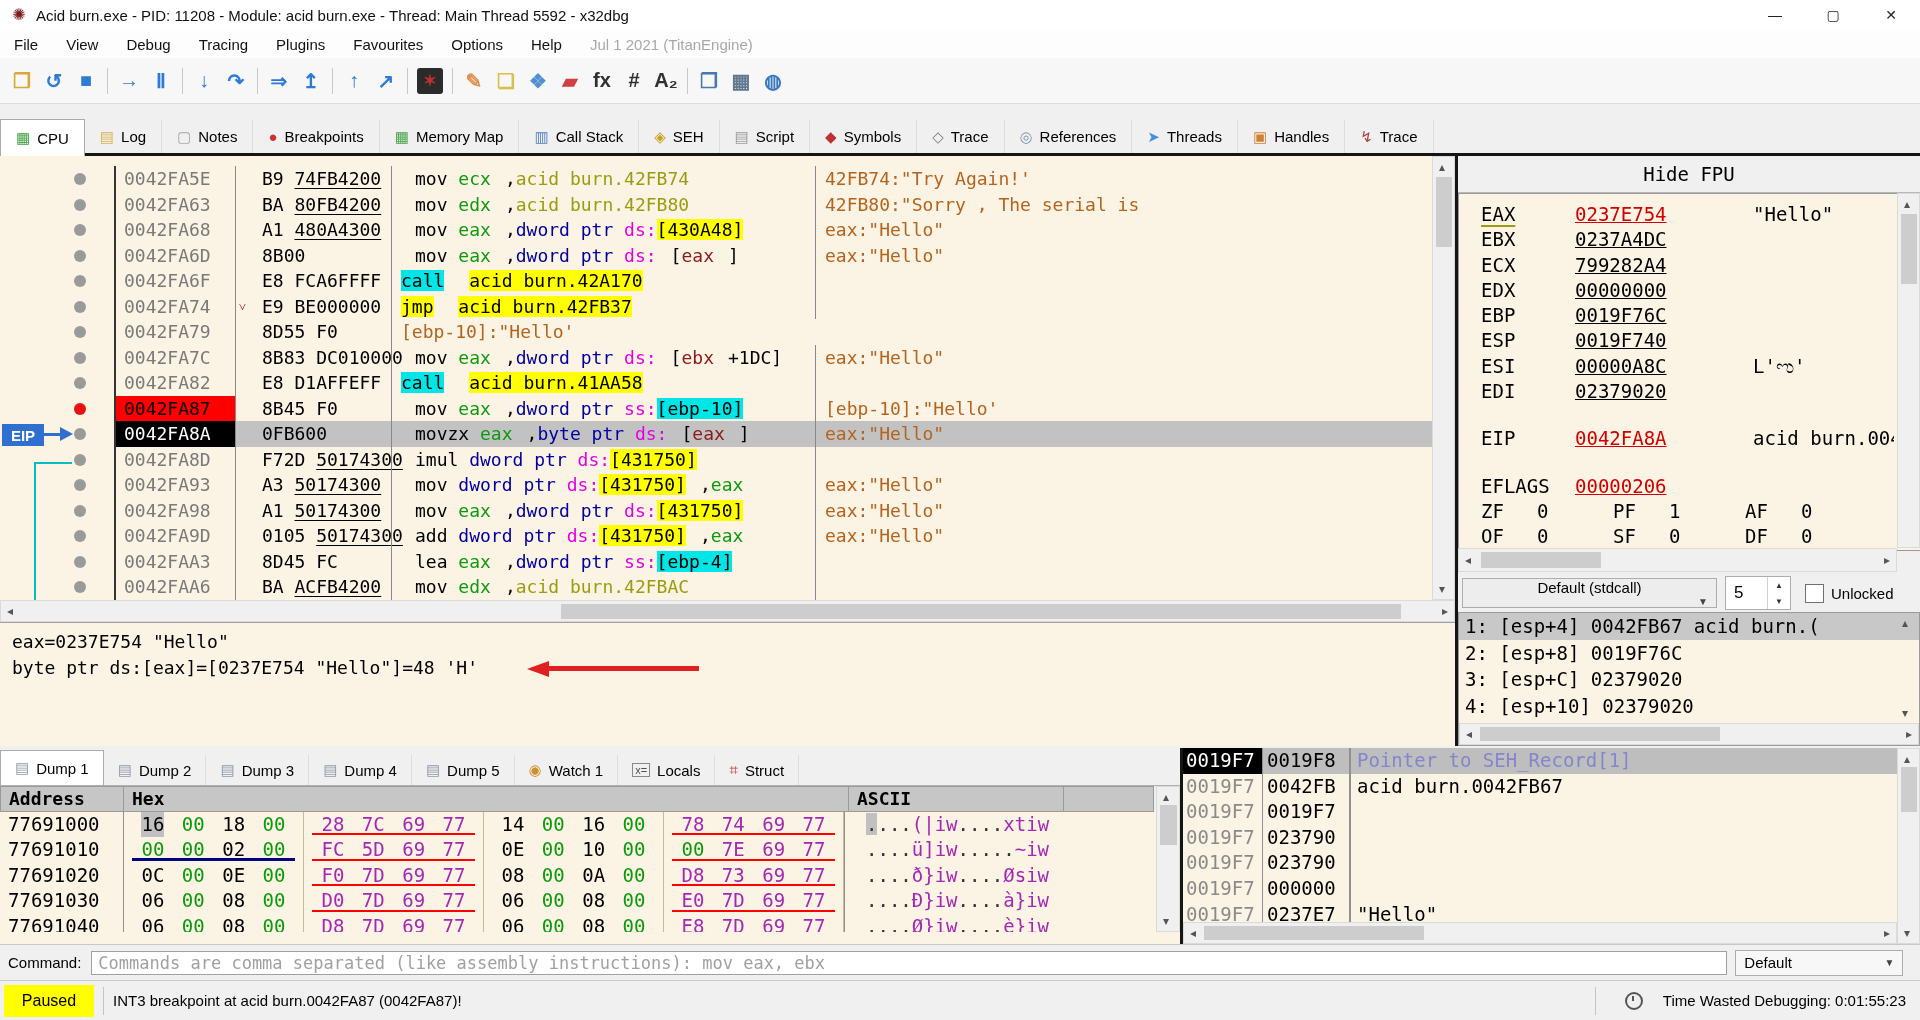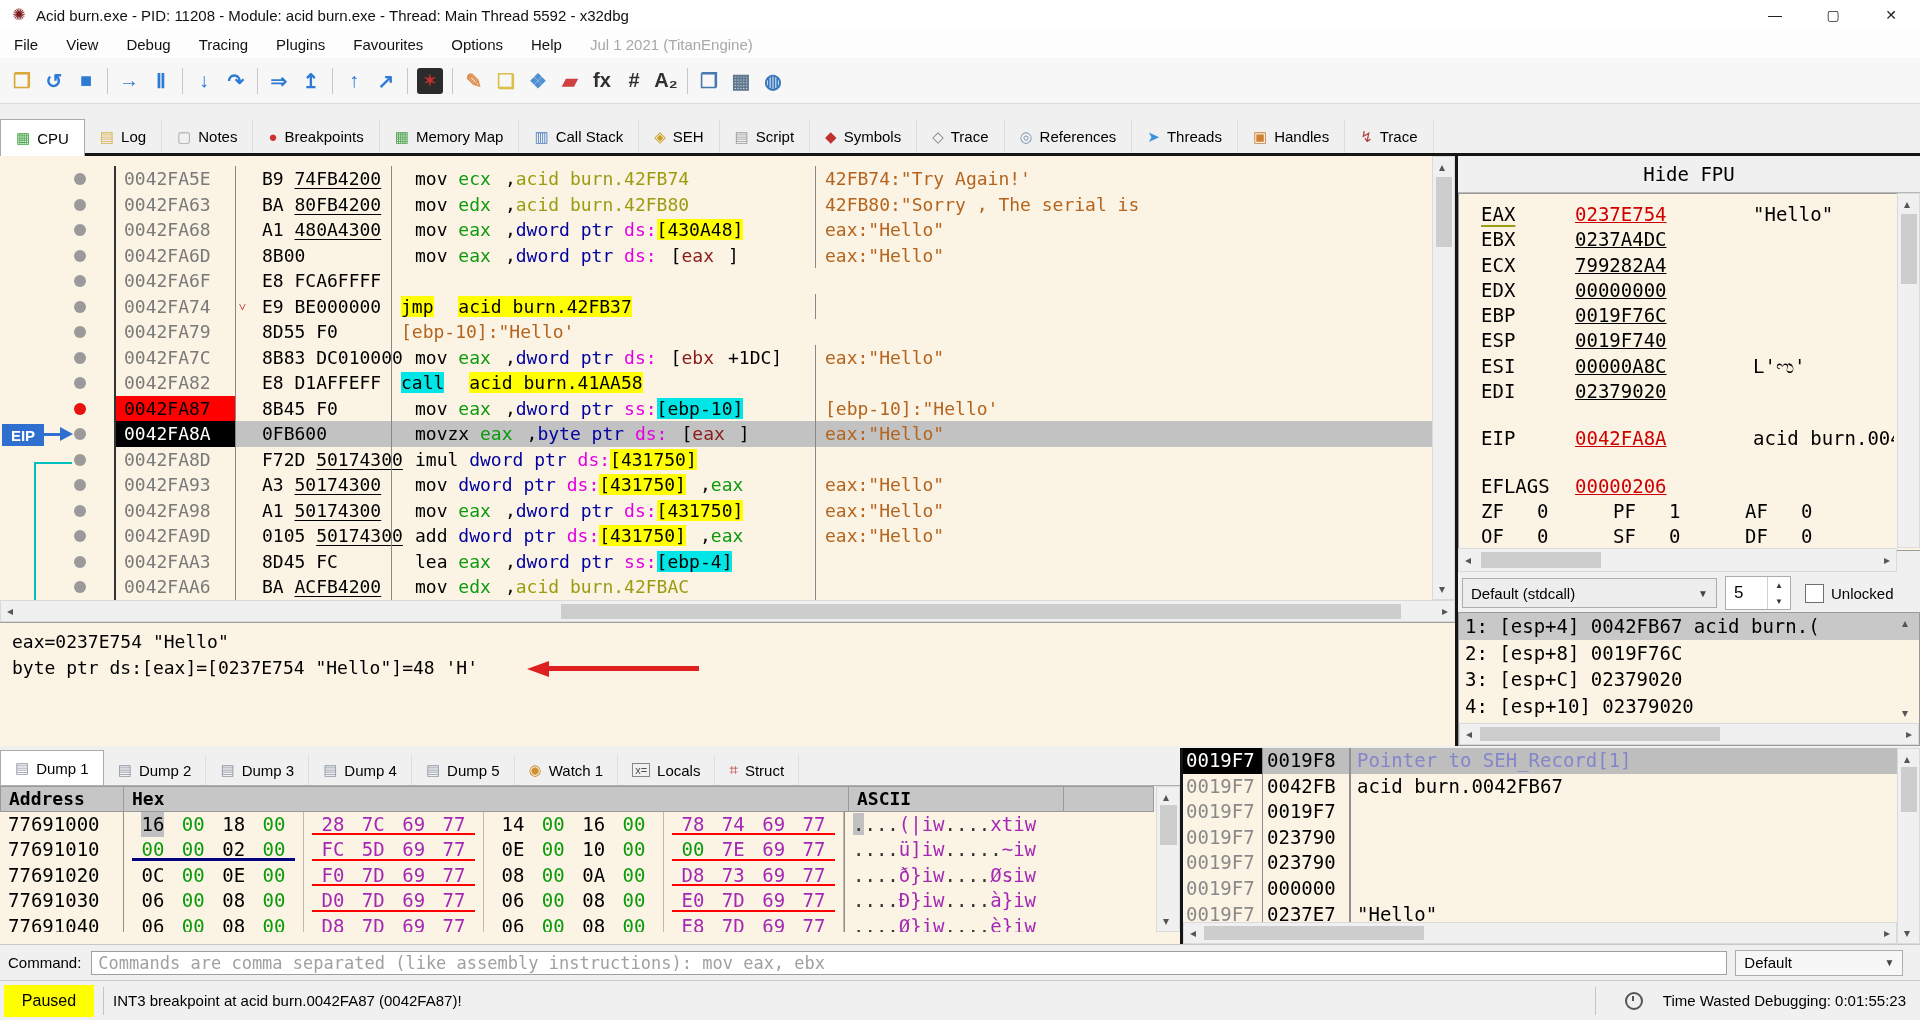--- a/index.html
+++ b/index.html
@@ -71,21 +71,21 @@
   .rname.ul{text-decoration:underline;text-decoration-color:#9C9C10;text-decoration-thickness:2px;text-underline-offset:4px;}
   .rval{width:178px;flex:none;text-decoration:underline;}
   .rval.chg{color:#D00000;}
   .rextra{flex:1;overflow:hidden;white-space:pre;}
   .rspacer{height:22px;}
   .flagcell{display:inline-block;width:56px;}
   .flagval{display:inline-block;width:76px;}
   .reg-vscroll{left:1897px;top:193px;width:23px;height:355px;}
   .reg-hscroll{left:1458px;top:548px;width:439px;height:24px;}
   .convrow{position:absolute;left:1458px;top:574px;width:462px;height:38px;display:flex;align-items:center;}
-  .combo{width:255px;height:30px;background:#EDEDED;border:1px solid #ADADAD;display:flex;align-items:center;font-size:15px;padding:0 8px;box-sizing:border-box;margin-left:4px;}
+  .combo{width:255px;height:30px;background:#EDEDED;border:1px solid #ADADAD;display:flex;align-items:center;font-size:15px;padding:0 8px;box-sizing:border-box;margin-left:4px;flex-direction:column;}
   .combo .caret{margin-left:auto;font-size:10px;color:#444;}
   .spinner{width:64px;height:32px;background:#FFF;border:1px solid #ADADAD;margin-left:8px;display:flex;}
   .spinval{flex:1;display:flex;align-items:center;padding-left:8px;font-size:17px;}
   .spinbtns{width:22px;display:flex;flex-direction:column;border-left:1px solid #D0D0D0;}
   .spinbtns div{flex:1;display:flex;align-items:center;justify-content:center;font-size:8px;color:#333;}
   .chk{width:17px;height:17px;background:#FFF;border:1px solid #707070;margin-left:14px;}
   .chklbl{font-size:15px;margin-left:7px;}
   .argspanel{position:absolute;left:1458px;top:612px;width:462px;height:134px;background:#FBF3E3;border:1px solid #9a9a9a;box-sizing:border-box;overflow:hidden;}
   .argrow{height:26.5px;font-size:19px;line-height:26.5px;white-space:pre;padding-left:6px;}
   .argrow.sel{background:#C8C8C8;}
@@ -100,21 +100,21 @@
   .hcell{background:#C6C6C6;border:1px solid #9a9a9a;border-left:none;box-sizing:border-box;font-size:18px;font-weight:bold;padding-left:8px;line-height:24px;font-family:"DejaVu Sans Mono",monospace;}
   .dumprows{position:absolute;left:0;top:812px;width:1180px;height:120px;background:#FBF3E3;overflow:hidden;}
   .dumprow{height:25.4px;display:flex;font-size:19px;line-height:25.4px;}
   .daddr{width:124px;flex:none;padding-left:8px;box-sizing:border-box;border-right:1px solid #909090;white-space:pre;}
   .dgroup{width:180px;flex:none;display:flex;justify-content:space-evenly;border-right:1px solid #C8B89C;position:relative;box-sizing:border-box;}
   .dgroup.ur::after{content:"";position:absolute;left:8px;right:8px;bottom:2px;height:2px;background:#FF0000;}
   .dgroup.un::after{content:"";position:absolute;left:8px;right:8px;bottom:2px;height:3px;background:#000080;}
   .dbyte{white-space:pre;}
   .b-b{color:#000;} .b-g{color:#0A9A0A;} .b-p{color:#A428B4;}
   .bsel{background:#C0C0C0;}
-  .dascii{width:190px;flex:none;padding-left:8px;border-left:1px solid #909090;white-space:pre;letter-spacing:0;}
+  .dascii{width:190px;flex:none;padding-left:21px;border-left:1px solid #909090;white-space:pre;letter-spacing:0;}
   .a-d{color:#333;} .a-p{color:#A428B4;}
   .dump-vscroll{left:1156px;top:786px;width:24px;height:146px;}
   .dumpfill{position:absolute;left:0;top:932px;width:1180px;height:12px;background:#FBF3E3;}
 
   
   .stackpanel{position:absolute;left:1180px;top:748px;width:740px;height:196px;background:#FBF3E3;border-left:3px solid #151515;box-sizing:border-box;overflow:hidden;}
   .srow{height:25.6px;display:flex;font-size:19px;line-height:25.6px;}
   .srow.sel{background:#BEBEBE;}
   .saddr{width:80px;flex:none;color:#8A8A8A;white-space:pre;overflow:hidden;border-right:1px solid #909090;box-sizing:border-box;padding-left:3px;}
   .saddr.act{background:#000;color:#FFF;}
@@ -296,20 +296,21 @@
           <div class="c-bytes"><span>8B00</span></div>
           <div class="c-instr"><span class="t-mn">mov </span><span class="t-reg">eax</span><span class="t-mn">,</span><span class="t-ptr">dword ptr </span><span class="t-seg">ds:</span><span class="t-mn">[</span><span class="t-memreg">eax</span><span class="t-mn">]</span></div>
           <div class="c-cmt">eax:"Hello"</div>
         </div>
         <div class="drow mono">
           <div class="c-gut">
             <span class="dot"></span>
           </div>
           <div class="c-addr">0042FA6F</div>
           <div class="c-bytes"><span>E8 FCA6FFFF</span></div>
+          <div class="c-instr"><span class="t-hlC">call</span><span class="t-mn"> </span><span class="t-hlY">acid burn.42A170</span></div>
           <div class="c-cmt"></div>
         </div>
         <div class="drow mono">
           <div class="c-gut">
             <span class="dot"></span>
             <span class="jmark">˅</span>
           </div>
           <div class="c-addr">0042FA74</div>
           <div class="c-bytes"><span>E9 BE000000</span></div>
           <div class="c-instr"><span class="t-hlY">jmp</span><span class="t-mn"> </span><span class="t-hlY">acid burn.42FB37</span></div>

